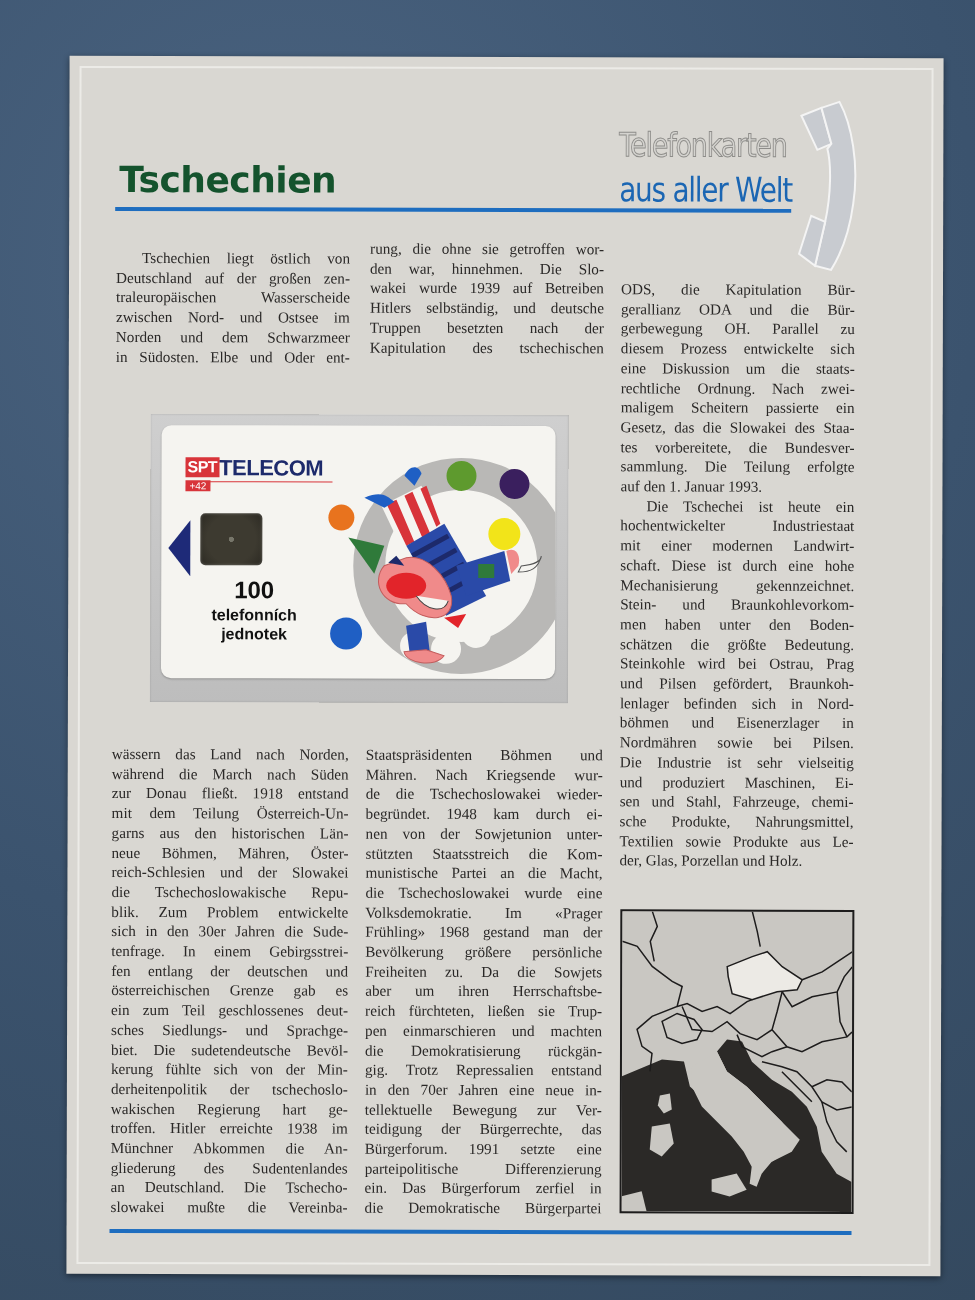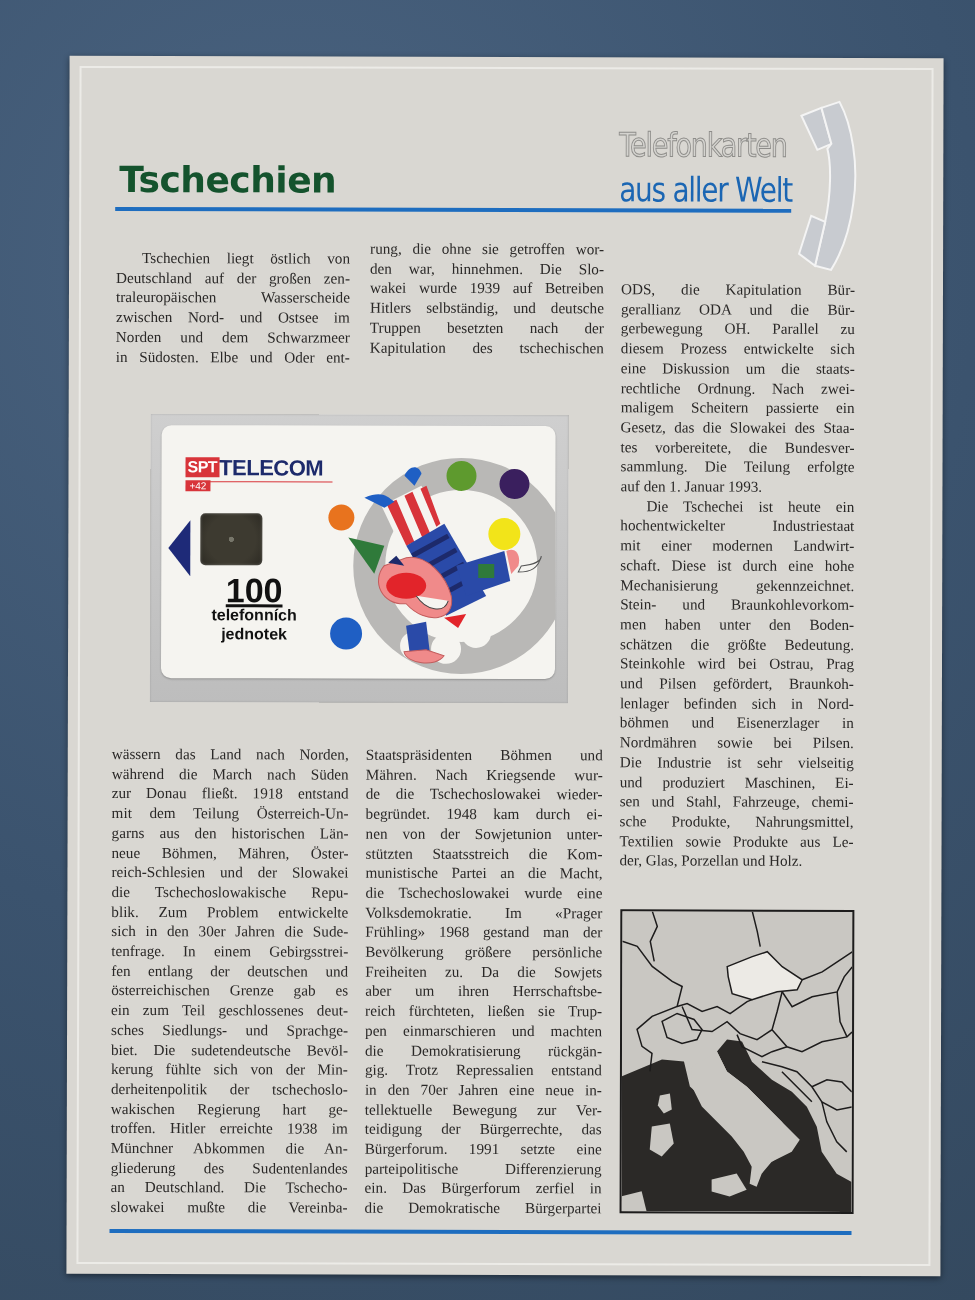--- a/index.html
+++ b/index.html
@@ -88,21 +88,21 @@
   .card-chip {
     position: absolute; left: 39px; top: 88px; width: 62px; height: 52px;
     border-radius: 5px;
     background: radial-gradient(circle at 50% 50%, #77766a 0 6%, #3d3a30 7% 60%, #2b2922 100%);
     box-shadow: inset 0 0 3px rgba(255,255,255,0.3);
   }
   .card-units {
     position: absolute; left: 38px; top: 150px; width: 110px; text-align: center;
     font-family: "Liberation Sans", sans-serif; font-weight: bold; color: #111;
   }
-  .card-units .num { font-size: 34px; line-height: 30px; text-decoration: underline; }
+  .card-units .num { font-size: 24px; line-height: 30px; }
   .card-units .txt { font-size: 16px; line-height: 19px; }
   .card-art { position: absolute; left: 165px; top: 20px; width: 230px; height: 230px; }
 
   .map {
     position: absolute; left: 553px; top: 852px; width: 230px; height: 300px;
     border: 2px solid #1d1c1c; background: #c9c7c2; overflow: hidden;
   }
 </style>
 </head>
 <body>

